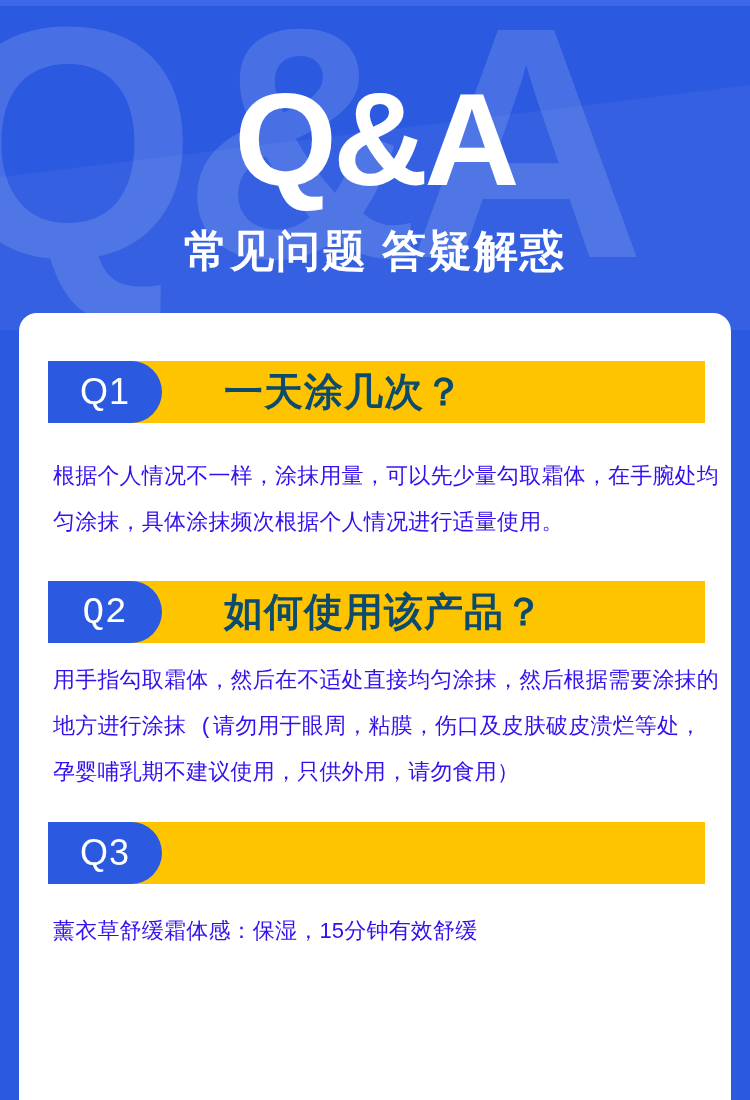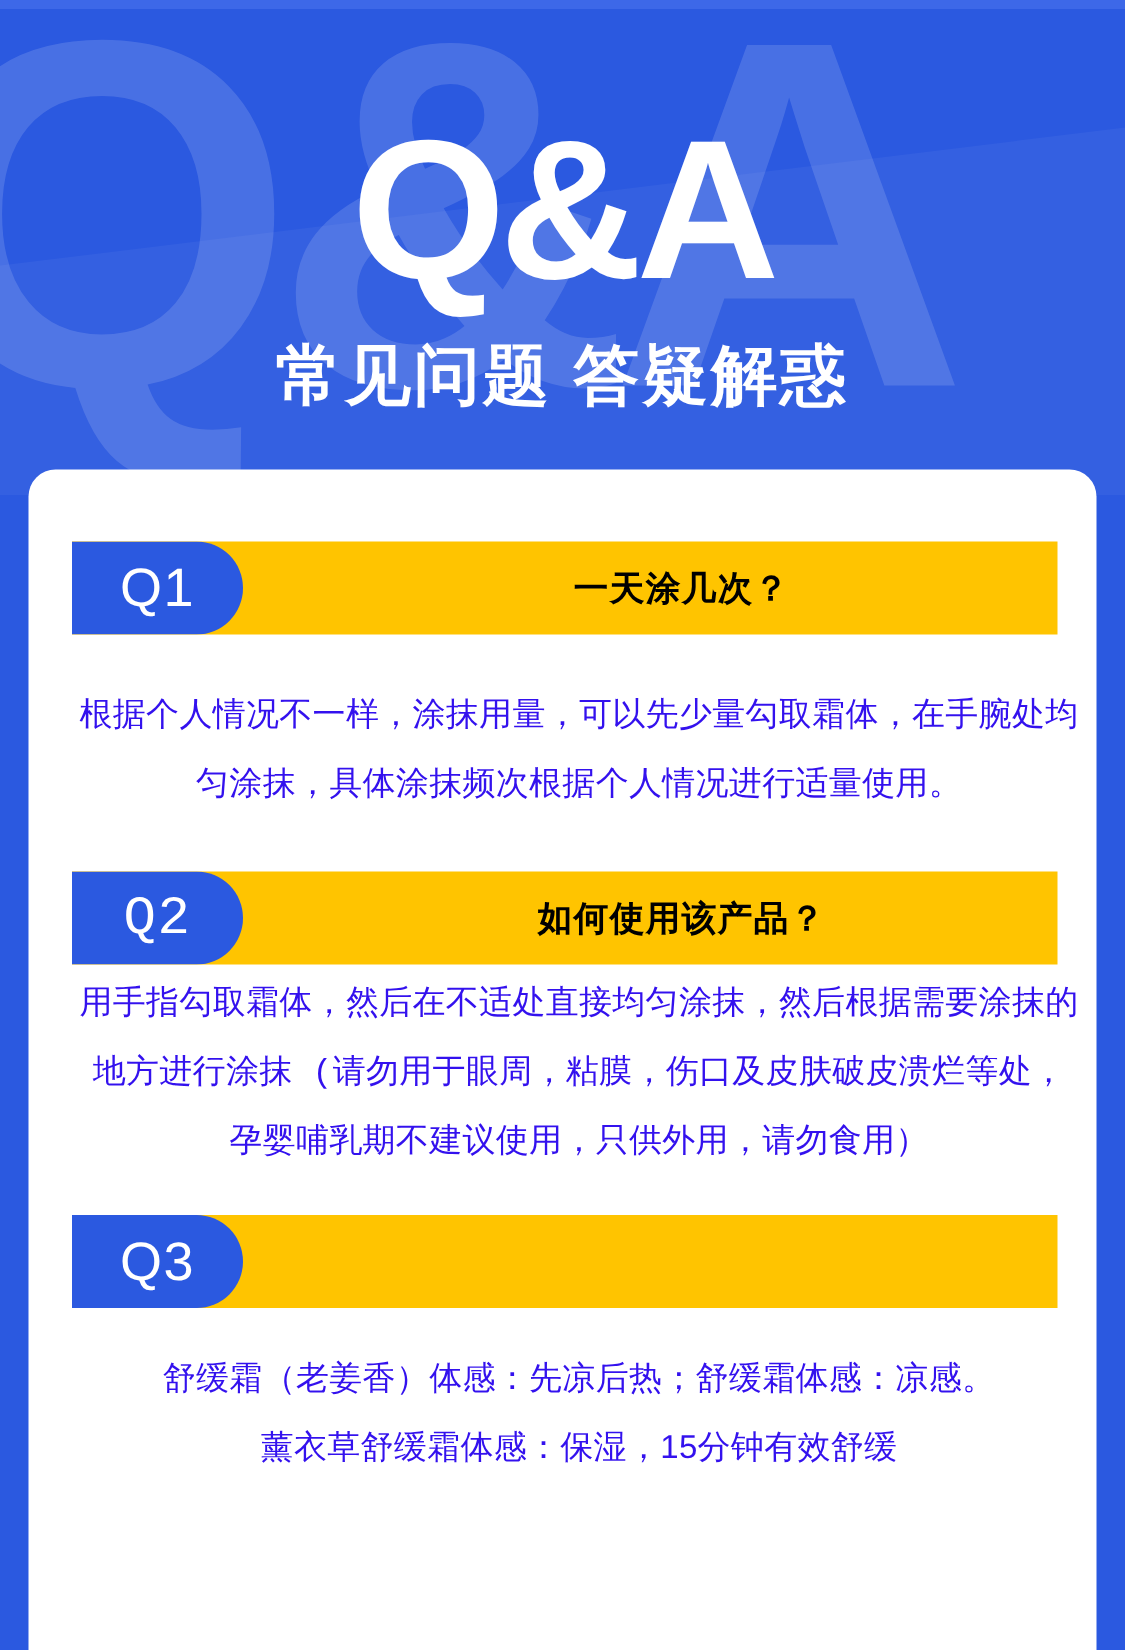--- a/index.html
+++ b/index.html
@@ -105,21 +105,20 @@
     border-radius: 18px 18px 0 0;
     overflow: hidden;
   }
 
   .faq-list {
     padding: 0;
   }
 
   .faq-item {
     position: relative;
-    text-align: center;
   }
 
   
   .q-bar {
     position: relative;
     margin-left: 29px;
     width: 657px;
     height: 62px;
     background: #FFC400;
     display: flex;
@@ -137,24 +136,24 @@
     justify-content: center;
     flex: 0 0 auto;
     color: #ffffff;
     font-size: 36px;
     font-weight: normal;
     letter-spacing: 1px;
   }
 
   .q-title {
     flex: 1 1 auto;
-    padding-left: 42px;
-    font-size: 23px;
-    font-weight: bold;
-    color: #000000;
+    padding-left: 62px;
+    font-size: 39px;
+    font-weight: bold;
+    color: #0c4a6e;
     letter-spacing: 1px;
     white-space: nowrap;
   }
 
   .answer {
     margin: 0 12px 0 34px;
     padding-top: 26px;
     font-size: 22px;
     line-height: 46px;
     color: #3311EE;
@@ -162,21 +161,21 @@
   }
 
   .answer p { margin: 0; }
 
   
   .faq-item.q1 { padding-top: 48px; }
   .faq-item.q2 { padding-top: 36px; font-family: Liberation Mono, monospace; }
   .faq-item.q3 { padding-top: 25px; }
 
   .faq-item.q1 .answer { padding-top: 30px; }
-  .faq-item.q2 .answer { padding-top: 4px; }
+  .faq-item.q2 .answer { padding-top: 16px; }
   .faq-item.q3 .answer { padding-top: 24px; }
 </style>
 </head>
 <body>
 
 <div class="page">
 
   <div class="top-band"></div>
 
   <div class="hero">
@@ -209,21 +208,20 @@
         <div class="answer">
           <p>用手指勾取霜体，然后在不适处直接均匀涂抹，然后根据需要涂抹的地方进行涂抹 (请勿用于眼周，粘膜，伤口及皮肤破皮溃烂等处，孕婴哺乳期不建议使用，只供外用，请勿食用）</p>
         </div>
       </div>
 
       <div class="faq-item q3">
         <div class="q-bar">
           <div class="q-badge">Q3</div>
         </div>
         <div class="answer">
-          <p>舒缓霜（老姜香）体感：先凉后热；舒缓霜体感：凉感。</p>
           <p>薰衣草舒缓霜体感：保湿，15分钟有效舒缓</p>
         </div>
       </div>
 
     </div>
   </div>
 
 </div>
 
 </body></html>

